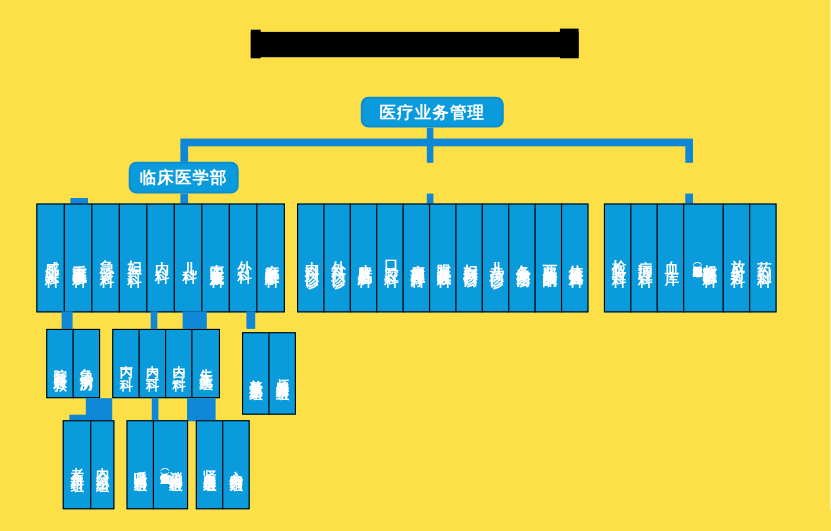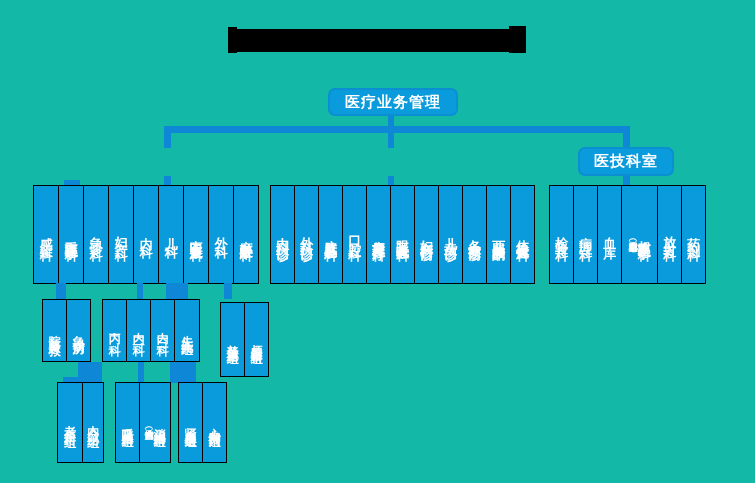--- a/index.html
+++ b/index.html
@@ -1,16 +1,16 @@
 <!DOCTYPE html>
 <html><head>
 <meta charset="utf-8">
 <style>
   html,body{margin:0;padding:0;background:#fff;}
-  #canvas{position:relative;width:755px;height:483px;background:#14b8a6;overflow:hidden;
+  #canvas{position:relative;width:755px;height:483px;background:#fde047;overflow:hidden;
           font-family:"DejaVu Sans",sans-serif;font-weight:bold;}
   
   .cn{position:absolute;background:#0e87d6;}
   
   .tbar{position:absolute;background:#000;}
   
   .node{position:absolute;background:#0a9bdc;border:2px solid #0c8ed2;border-radius:7px;
         box-sizing:border-box;color:#fff;display:flex;align-items:center;justify-content:center;
         font-size:15px;letter-spacing:1px;white-space:nowrap;}
   
@@ -37,22 +37,22 @@
   <div class="node" style="left:328px;top:88px;width:130px;height:28px;">
     <span>医疗业务管理</span>
   </div>
 
   <div class="cn" style="left:388px;top:116px;width:6px;height:12px;"></div>
   <div class="cn" style="left:164px;top:126px;width:466px;height:7px;"></div>
   <div class="cn" style="left:164px;top:131px;width:7px;height:17px;"></div>
   <div class="cn" style="left:388px;top:131px;width:6px;height:17px;"></div>
   <div class="cn" style="left:623px;top:131px;width:7px;height:17px;"></div>
 
-  <div class="node" style="left:578px;top:147px;width:96px;height:29px;">
-    <span>医技科室</span>
+  <div class="node" style="left:117px;top:147px;width:100px;height:29px;">
+    <span>临床医学部</span>
   </div>
 
   <div class="cn" style="left:164px;top:176px;width:7px;height:10px;"></div>
   <div class="cn" style="left:388px;top:176px;width:6px;height:10px;"></div>
   <div class="cn" style="left:623px;top:176px;width:7px;height:10px;"></div>
   <div class="cn" style="left:64px;top:180px;width:16px;height:6px;"></div>
 
   <div class="grp" style="left:33px;top:185px;height:99px;">
     <div class="vbox" style="width:26px">
         <span class="vt s6">感染科</span>

